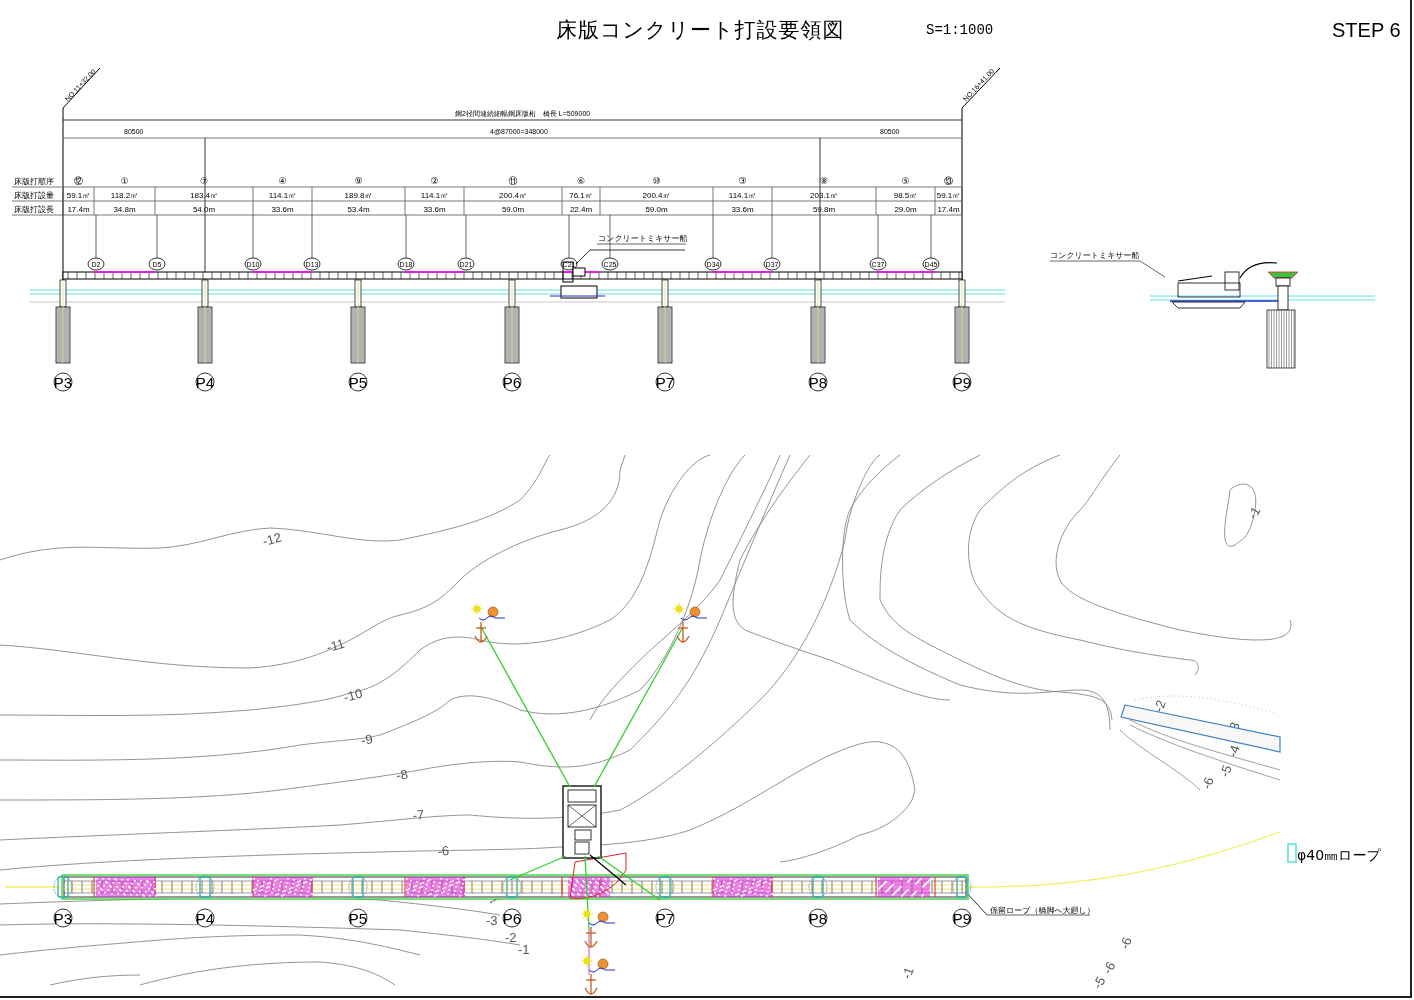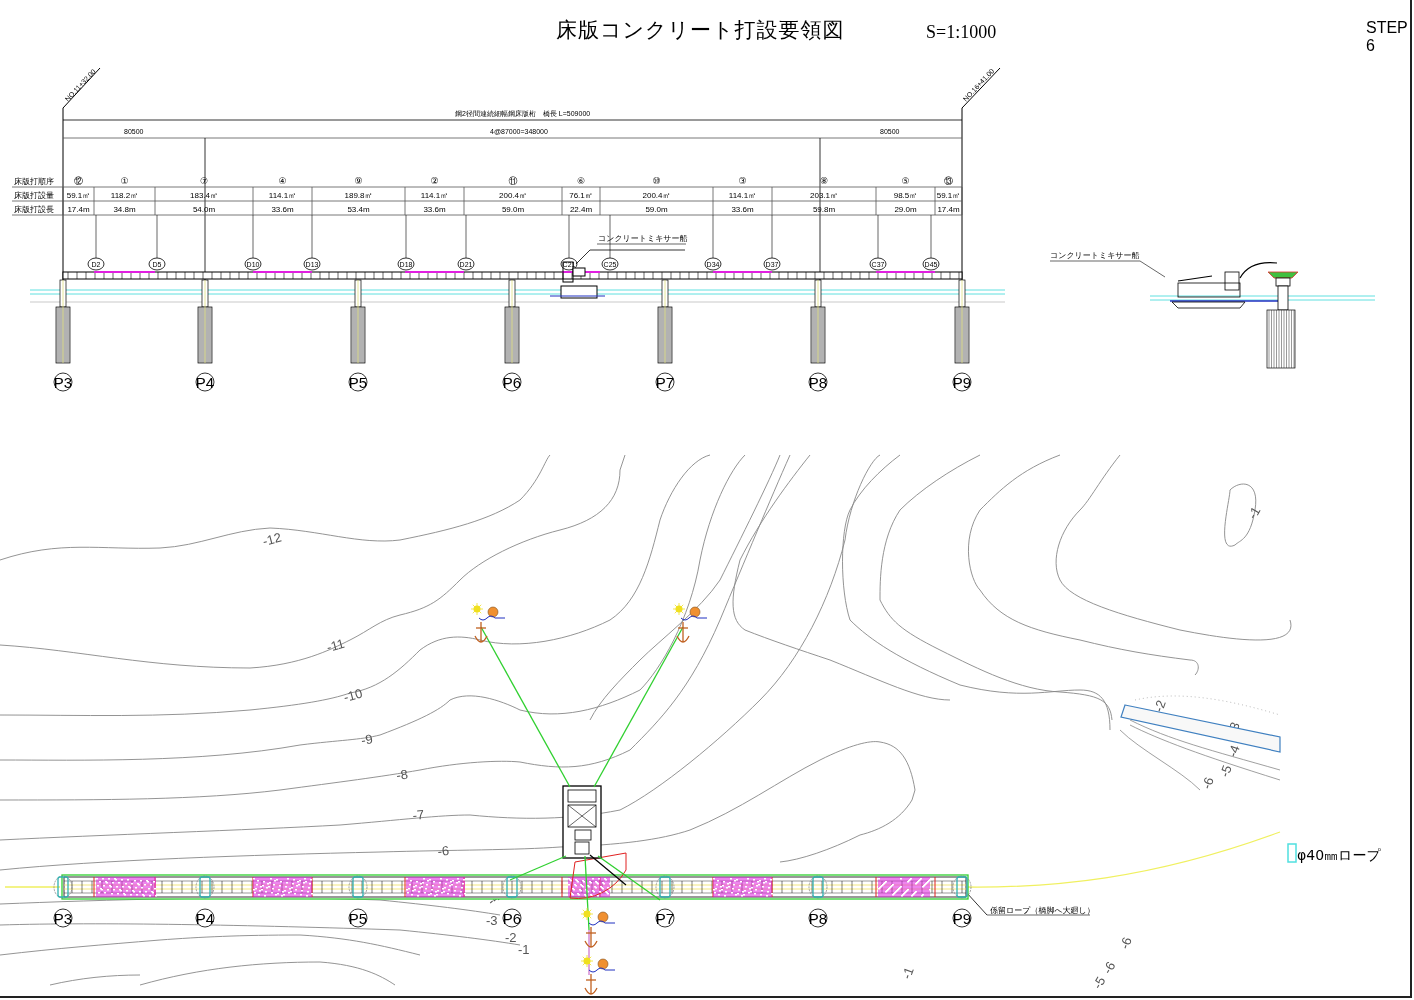--- a/index.html
+++ b/index.html
@@ -2,24 +2,24 @@
 <html><head>
 <meta charset="utf-8">
 <style>
   html, body { margin: 0; padding: 0; background: #ffffff; }
   body { width: 1414px; height: 1000px; position: relative; overflow: hidden;
          font-family: "DejaVu Sans", sans-serif; color: #000; }
   .frame { position: absolute; left: 0; top: 0; width: 1410px; height: 996px;
            border-right: 2px solid #222; border-bottom: 2px solid #222; }
   .title { position: absolute; left: 556px; top: 16px; font-size: 21px; letter-spacing: 1px;
            font-family: "DejaVu Sans", sans-serif; text-align: right; }
-  .scale { position: absolute; left: 926px; top: 22px; font-size: 18px;
-           font-family: Liberation Serif, serif; }
-  .step { position: absolute; left: 1332px; top: 19px; font-size: 16px;
-          font-family: "Liberation Sans", sans-serif; margin-left: 34px; }
+  .scale { position: absolute; left: 926px; top: 22px; font-size: 14px;
+           font-family: Liberation Mono, monospace; }
+  .step { position: absolute; left: 1332px; top: 19px; font-size: 20px;
+          font-family: "Liberation Sans", sans-serif; }
   svg { position: absolute; left: 0; top: 0; }
   .t { font-family: "Liberation Sans", sans-serif; }
   .tm { font-family: "DejaVu Sans", sans-serif; }
 </style>
 </head>
 <body>
 
 <div class="frame"></div>
 <div class="title">床版コンクリート打設要領図</div>
 <div class="scale">S=1:1000</div>

